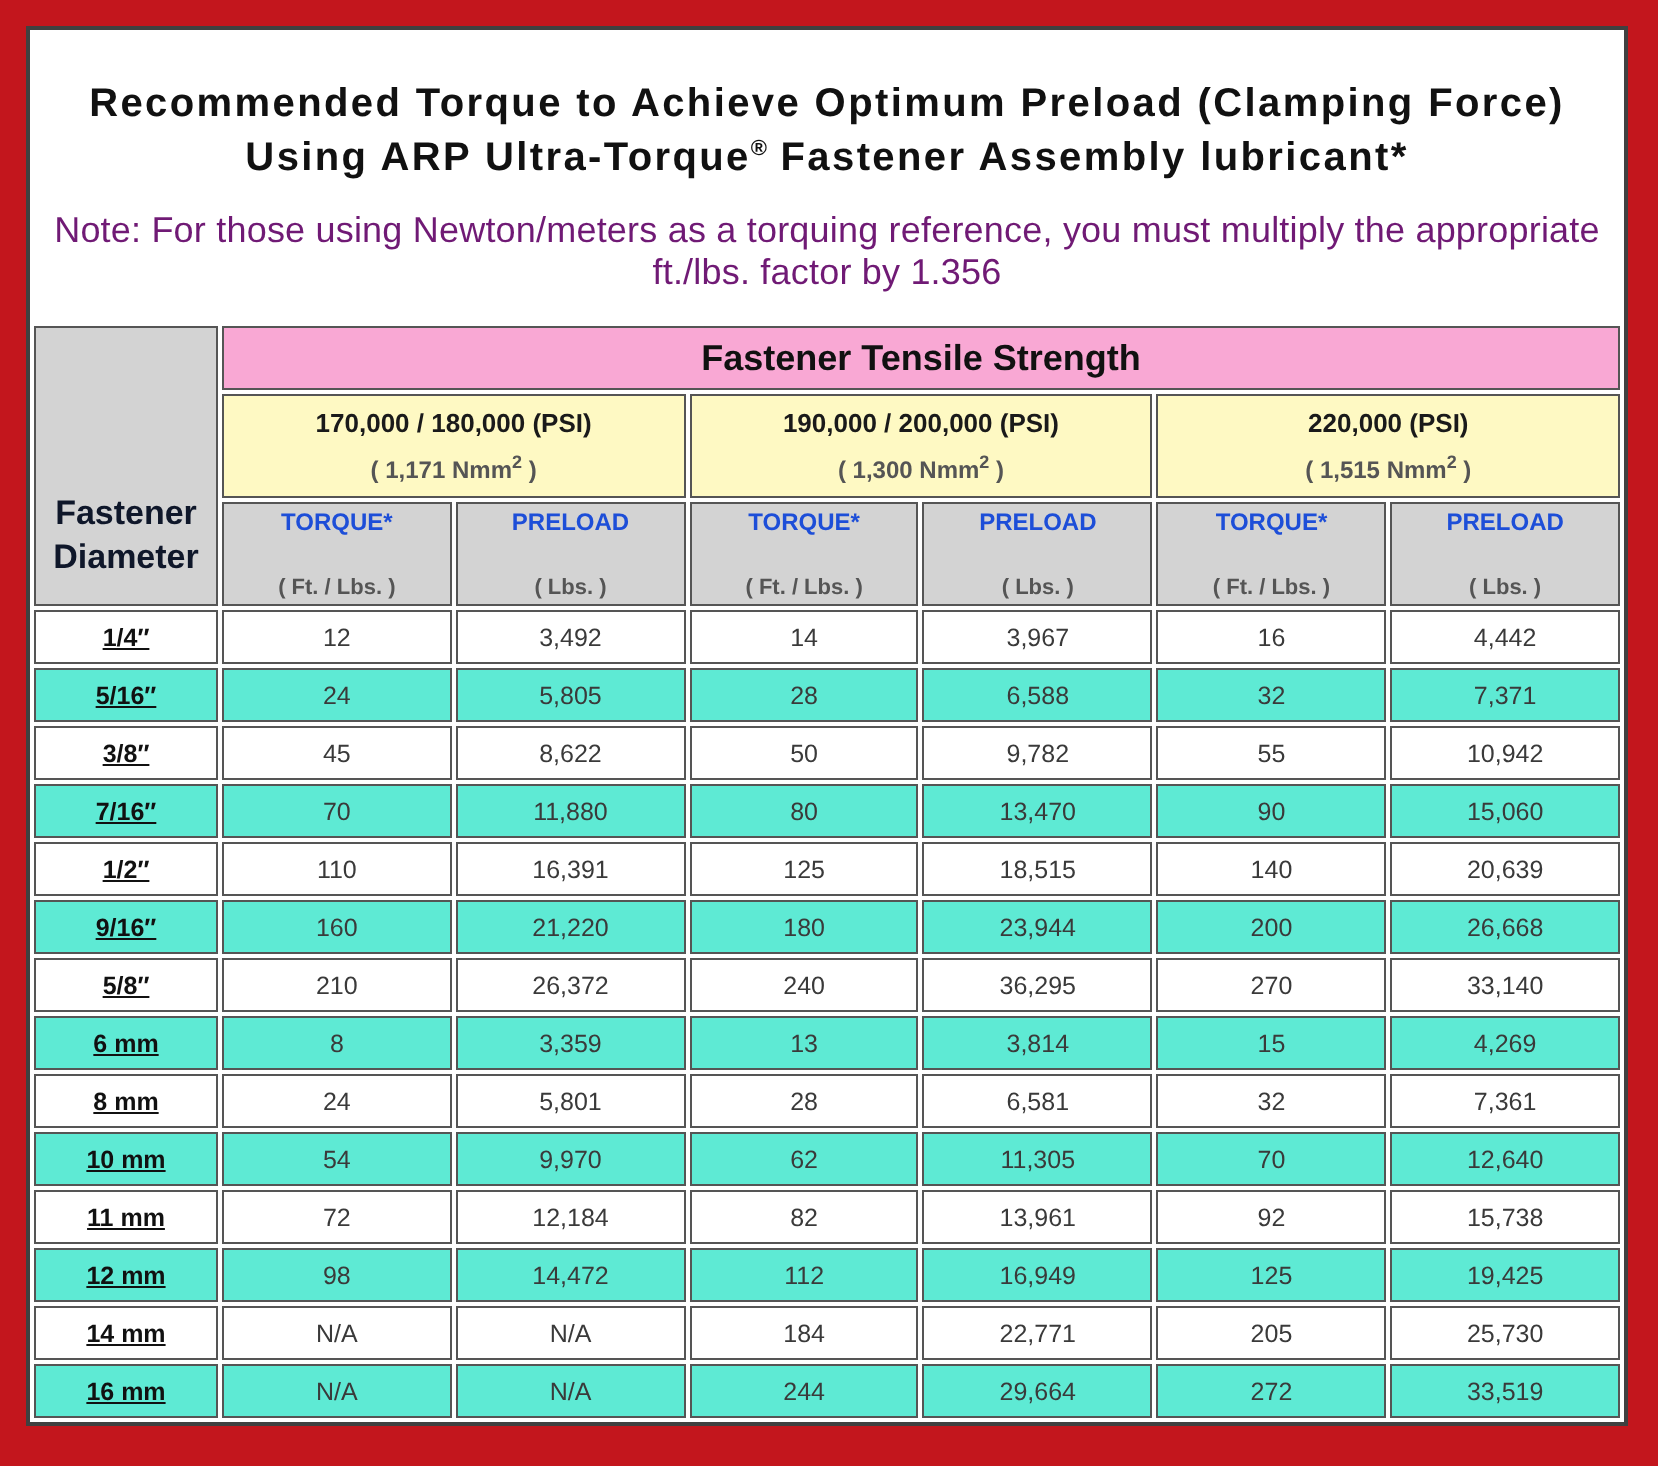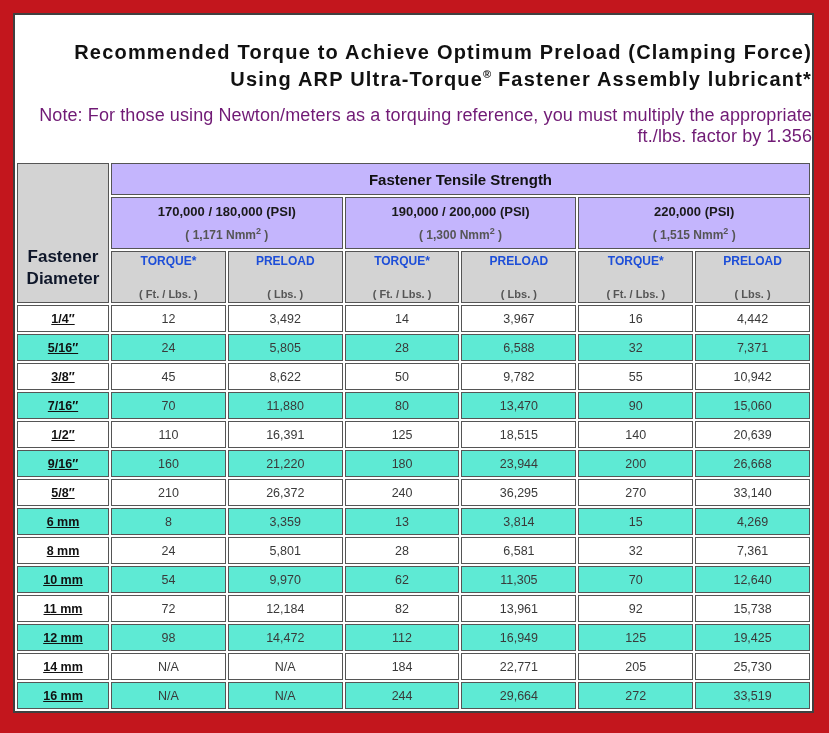--- a/index.html
+++ b/index.html
@@ -15,21 +15,21 @@
     left: 13px; top: 13px;
     width: 801px; height: 700px;
     background: #ffffff;
     border: 2px solid #404040;
     box-sizing: border-box;
     display: flex;
     flex-direction: column;
   }
   .title-block {
     padding-top: 24px;
-    text-align: right;
+    text-align: center;
     flex: 0 0 auto;
   }
   .title-line {
     font-weight: bold;
     font-size: 20px;
     letter-spacing: 1.2px;
     color: #111111;
     line-height: 1.35;
   }
   .title-line sup.reg-mark {
@@ -64,27 +64,27 @@
   .corner-cell {
     background: #d3d3d3;
     font-weight: bold;
     font-size: 17px;
     color: #0f172a;
     vertical-align: bottom !important;
     padding-bottom: 12px !important;
     line-height: 1.3;
   }
   .main-header-cell {
-    background: #c4b5fd;
+    background: #f9a8d4;
     font-weight: bold;
-    font-size: 15px;
+    font-size: 18px;
     color: #111111;
     height: 30px;
   }
-  .psi-cell { background: #c4b5fd; height: 50px; }
+  .psi-cell { background: #fef9c3; height: 50px; }
   .psi-label { font-weight: bold; font-size: 13px; color: #1a1a1a; }
   .nmm-label { font-size: 12px; color: #555555; margin-top: 7px; }
   .nmm-label sup { font-size: 9px; }
   .colhead-cell { background: #d3d3d3; height: 50px; }
   .colhead-label { font-weight: bold; font-size: 12px; color: #1d4ed8; }
   .colhead-sub { font-size: 11px; color: #555555; margin-top: 20px; }
   .dia-cell {
     font-weight: bold;
     font-size: 12.5px;
     color: #111111;

